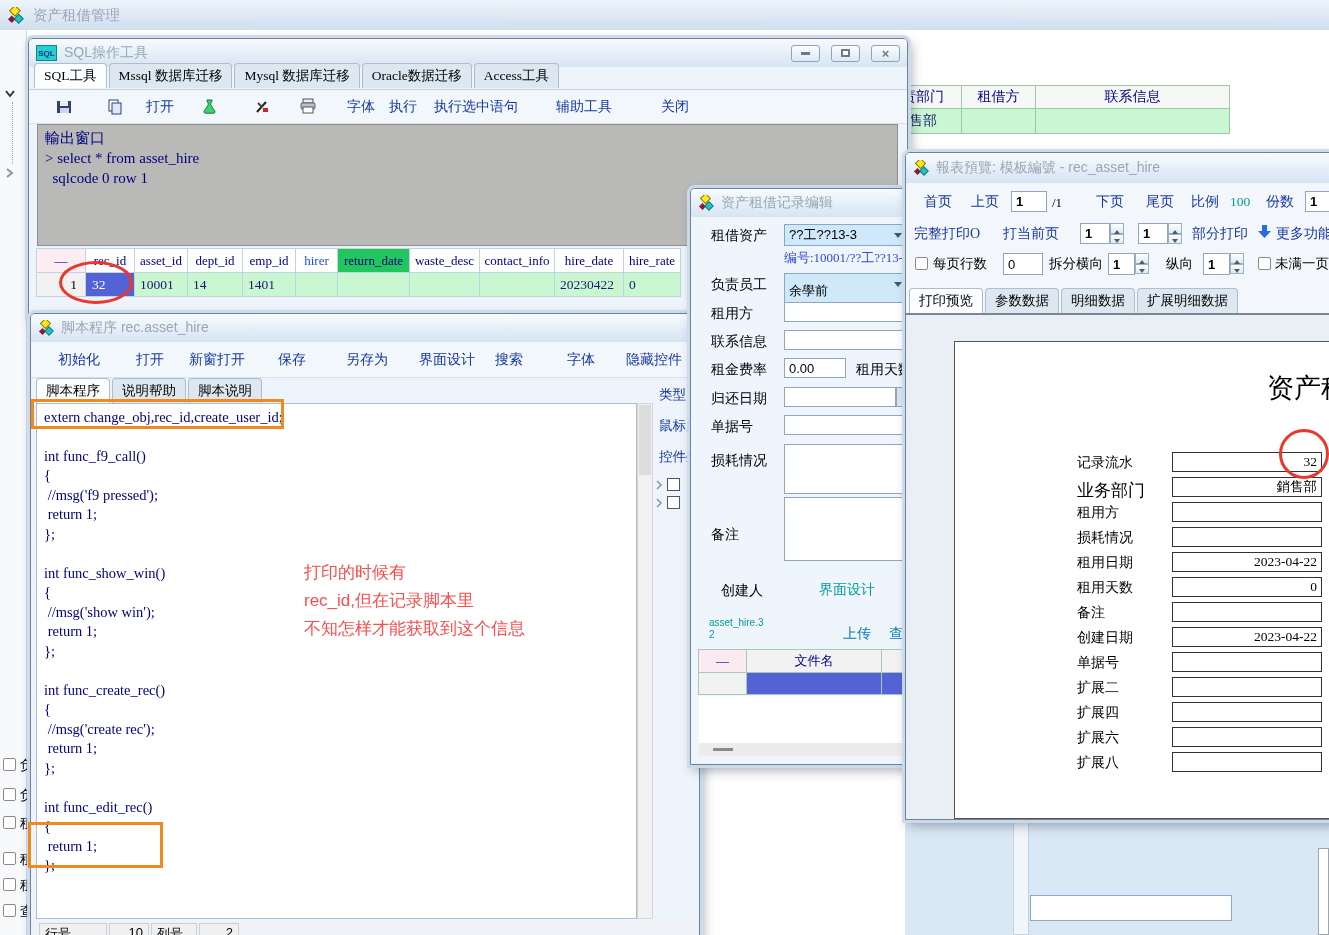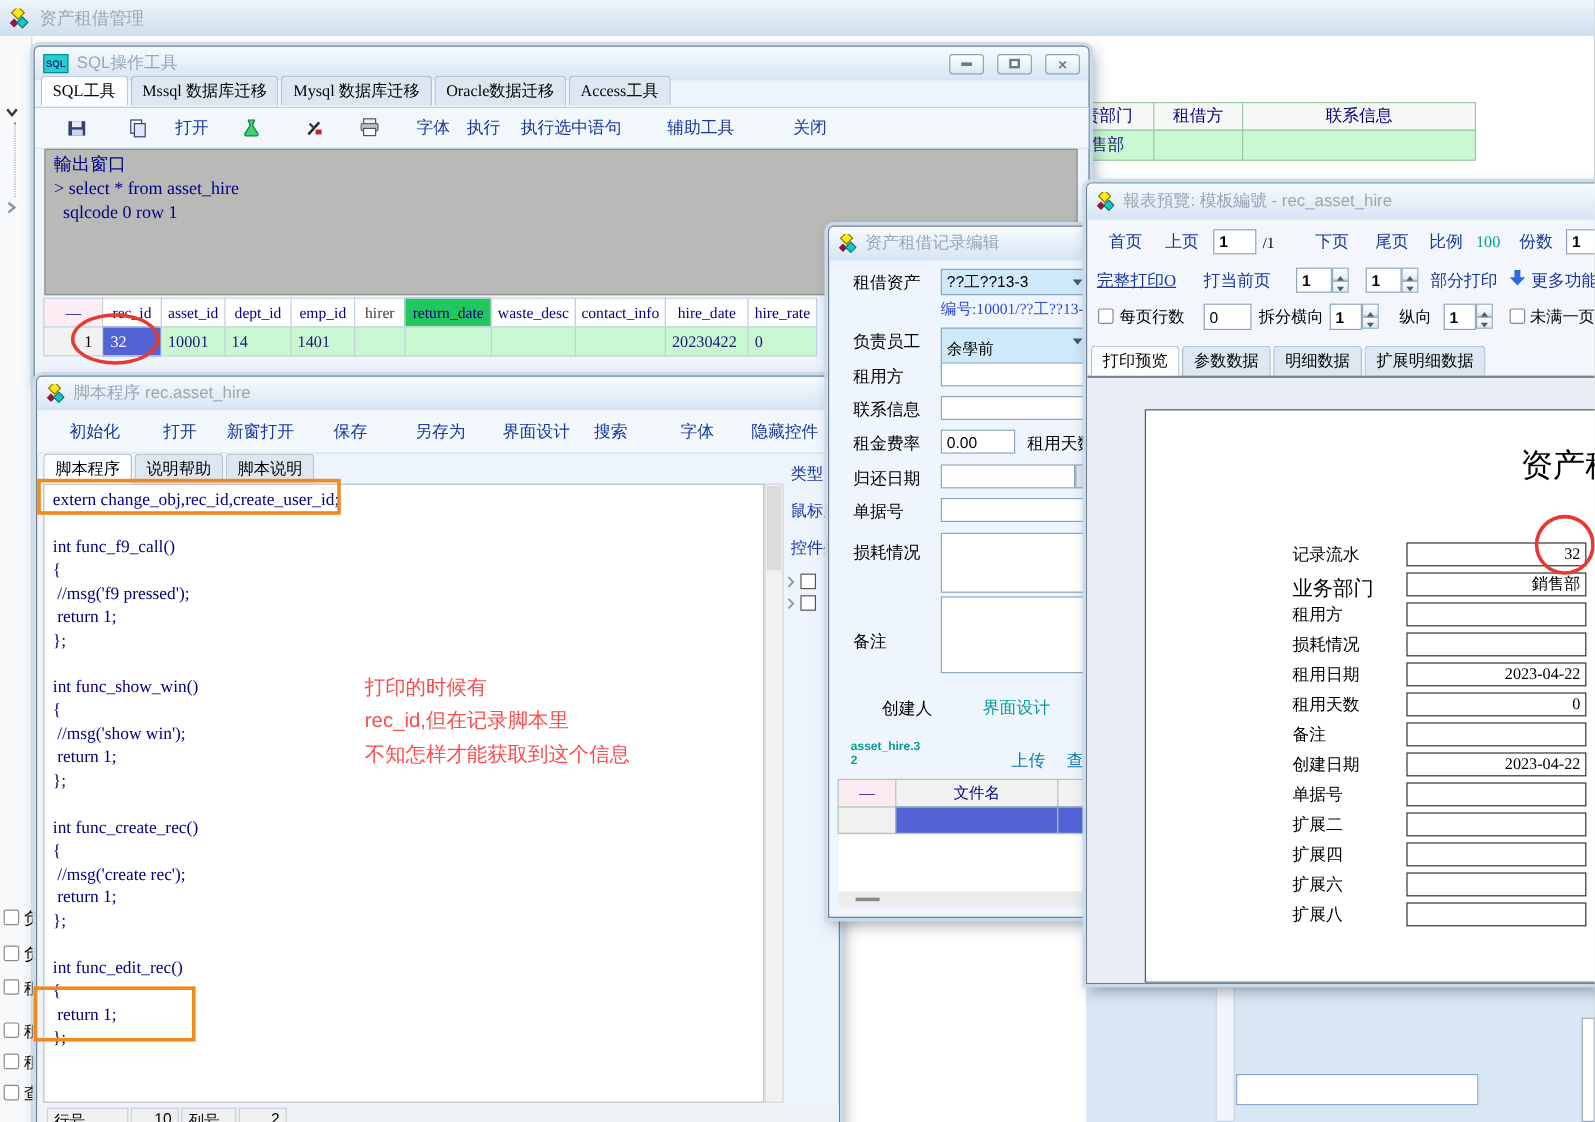--- a/index.html
+++ b/index.html
@@ -4,21 +4,21 @@
 <style>
 *{margin:0;padding:0;box-sizing:border-box}
 html,body{background:#6a7population:0}
 body{background:#5a6570}
 .screen{position:relative;width:1329px;height:935px;overflow:hidden;background:#fff;
   font-family:"Liberation Sans",sans-serif;font-size:14px;color:#000}
 .abs{position:absolute}
 .serif{font-family:"Liberation Serif","DejaVu Serif",serif}
 .navtxt{color:#17379e;white-space:nowrap;cursor:default}
 .teal{color:#089a9a}
-.u{text-decoration:underline}
+.u{}
 
 .win{position:absolute;border:1px solid #74808c;border-radius:5px 5px 0 0;overflow:hidden;
   box-shadow:0 0 0 3px rgba(201,219,238,.95),3px 5px 12px rgba(50,60,80,.45)}
 .titlebar{height:28px;background:linear-gradient(#f7fbfe,#d6e4f3);display:flex;align-items:center;
   gap:7px;padding:0 7px;color:#9aa6b2;font-size:14px;white-space:nowrap}
 .wbtn{width:29px;height:17px;border:1px solid #8fa3b8;border-radius:3px;
   background:linear-gradient(#fdfeff,#dde8f2);display:inline-flex;align-items:center;justify-content:center;margin-left:4px}
 .glyph-min{width:9px;height:3px;background:#6a7a8a}
 .glyph-max{width:9px;height:8px;border:2px solid #6a7a8a;background:#fff}
 .glyph-close{font-size:13px;font-weight:bold;color:#6a7a8a;line-height:1}
@@ -166,21 +166,21 @@
       <pre>&gt; select * from asset_hire</pre>
       <pre>  sqlcode 0 row 1</pre>
     </div>
     <div class="abs" style="left:8px;top:209px">
       <div style="display:flex">
         <div class="cell" style="width:50px;height:25px;justify-content:center;color:#00007f;font-size:13px;background:#fcecf4">—</div>
         <div class="cell" style="width:50px;height:25px;justify-content:center;color:#00007f;font-size:13px;background:#fff">rec_id</div>
         <div class="cell" style="width:54px;height:25px;justify-content:center;color:#00007f;font-size:13px;background:#fff">asset_id</div>
         <div class="cell" style="width:56px;height:25px;justify-content:center;color:#00007f;font-size:13px;background:#fff">dept_id</div>
         <div class="cell" style="width:54px;height:25px;justify-content:center;color:#00007f;font-size:13px;background:#fff">emp_id</div>
-        <div class="cell" style="width:43px;height:25px;justify-content:center;color:#404040;font-size:13px;background:#fff">hirer</div>
+        <div class="cell" style="width:43px;height:25px;justify-content:center;color:#1d4ed8;font-size:13px;background:#fff">hirer</div>
         <div class="cell" style="width:73px;height:25px;justify-content:center;color:#00007f;font-size:13px;background:#22c55e">return_date</div>
         <div class="cell" style="width:71px;height:25px;justify-content:center;color:#00007f;font-size:13px;background:#fff">waste_desc</div>
         <div class="cell" style="width:76px;height:25px;justify-content:center;color:#00007f;font-size:13px;background:#fff">contact_info</div>
         <div class="cell" style="width:70px;height:25px;justify-content:center;color:#00007f;font-size:13px;background:#fff">hire_date</div>
         <div class="cell" style="width:58px;height:25px;justify-content:center;color:#00007f;font-size:13px;background:#fff">hire_rate</div>
       </div>
       <div style="display:flex;margin-top:-1px">
         <div class="cell" style="width:50px;height:25px;justify-content:flex-end;padding-right:8px;background:#f1f1f1;font-size:13.5px">1</div>
         <div class="cell" style="width:50px;height:25px;background:#5363d6;color:#fff;font-size:13.5px;padding-left:6px">32</div>
         <div class="cell" style="width:54px;height:25px;background:#c9f7d2;color:#1a1a6e;font-size:13.5px;padding-left:5px">10001</div>
@@ -308,23 +308,23 @@
     <span class="abs serif" style="left:165px;top:172px;white-space:nowrap">租用天数</span>
     <span class="abs serif" style="left:20px;top:201px">归还日期</span>
     <div class="inp" style="left:93px;top:198px;width:112px;height:20px"></div>
     <div class="abs" style="left:205px;top:198px;width:13px;height:20px;background:#dde6ef;border:1px solid #8fa6bd"></div>
     <span class="abs serif" style="left:20px;top:229px">单据号</span>
     <div class="inp" style="left:93px;top:226px;width:122px;height:20px"></div>
     <span class="abs serif" style="left:20px;top:263px">损耗情况</span>
     <div class="inp" style="left:93px;top:255px;width:124px;height:50px"></div>
     <span class="abs serif" style="left:20px;top:337px">备注</span>
     <div class="inp" style="left:93px;top:308px;width:124px;height:64px"></div>
-    <span class="abs serif" style="left:44px;top:393px">创建人</span>
+    <span class="abs serif" style="left:30px;top:393px">创建人</span>
     <span class="abs serif teal" style="left:128px;top:392px">界面设计</span>
-    <div class="abs teal" style="left:18px;top:428px;font-size:10px;font-weight:bold;white-space:pre-line;line-height:12px">asset_hire.3
+    <div class="abs teal" style="left:18px;top:428px;font-size:10px;font-weight:normal;white-space:pre-line;line-height:12px">asset_hire.3
 2</div>
     <span class="abs serif teal" style="left:152px;top:436px;color:#0a7ab0">上传</span>
     <span class="abs serif teal" style="left:198px;top:436px;color:#0a7ab0;white-space:nowrap">查看</span>
     <div class="abs" style="left:8px;top:460px">
       <div style="display:flex">
         <div class="cell" style="width:49px;height:24px;justify-content:center;background:#fbeaf2;border-color:#a8cbb0;color:#00007f;font-size:13px">—</div>
         <div class="cell" style="width:136px;height:24px;justify-content:center;background:#f2f2f2;border-color:#a8cbb0;color:#00007f;font-size:13px">文件名</div>
         <div class="cell" style="width:160px;height:24px;background:#f2f2f2;border-color:#a8cbb0"></div>
       </div>
       <div style="display:flex;margin-top:-1px">

